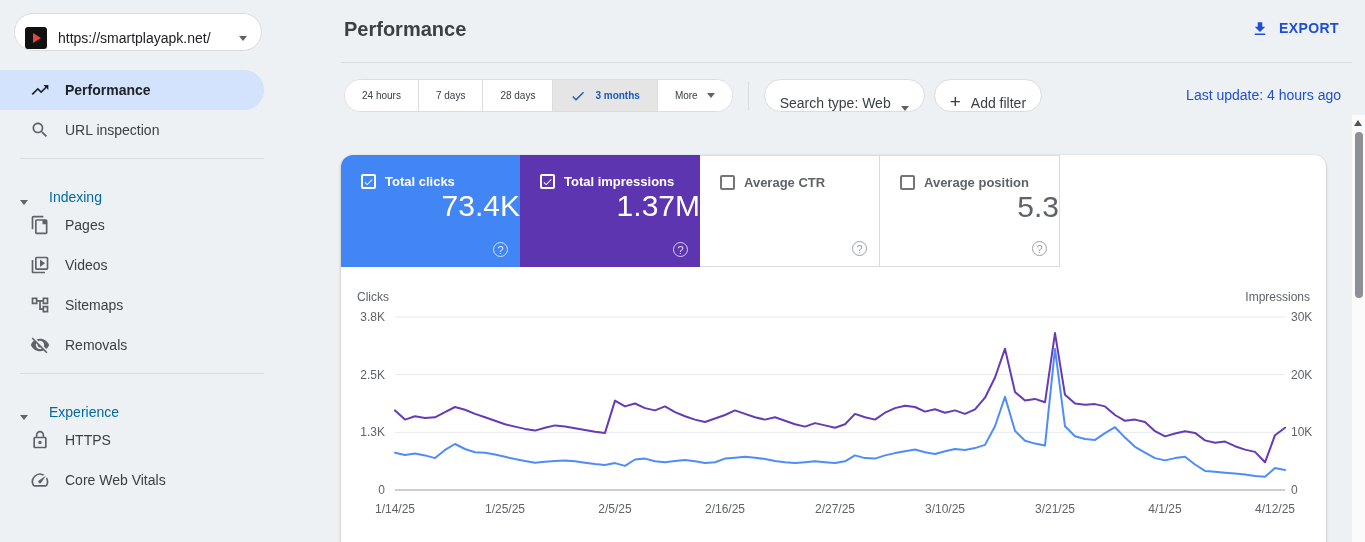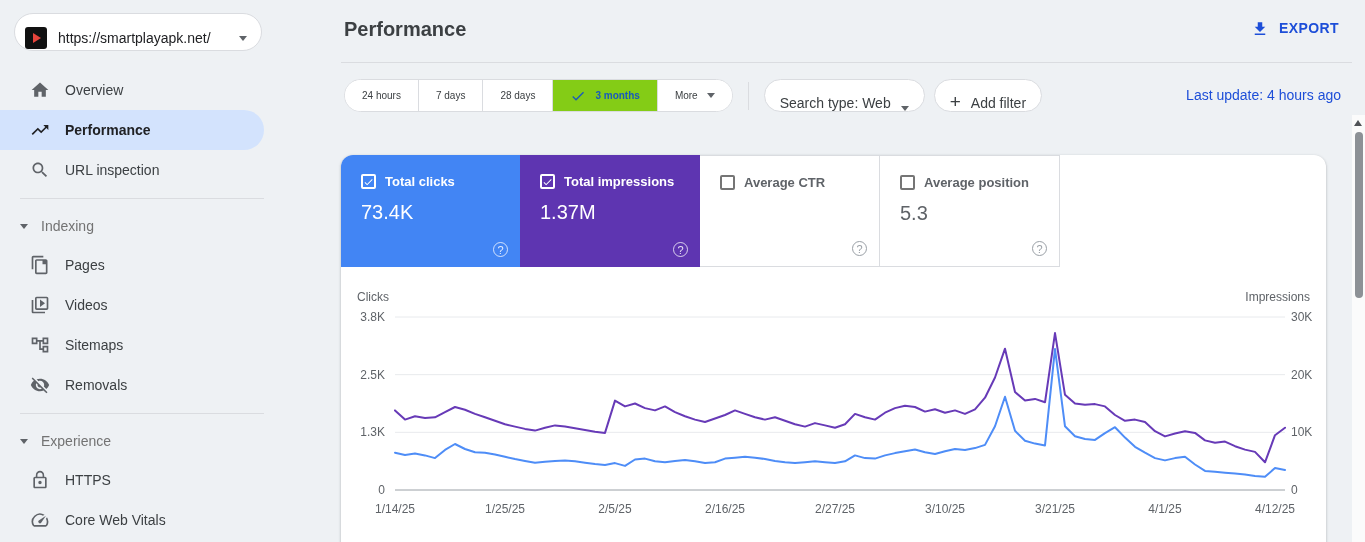--- a/index.html
+++ b/index.html
@@ -14,58 +14,58 @@
   .favicon .tri { width:0; height:0; border-left:8px solid #e8453c; border-top:5px solid transparent; border-bottom:5px solid transparent; margin-left:2px; }
   .prop-url { font-size:14px; color:#202124; margin-left:11px; flex:1; white-space:nowrap; }
   .caret { width:0; height:0; border-left:4px solid transparent; border-right:4px solid transparent; border-top:5px solid #5f6368; }
   .nav { position:absolute; top:70px; left:0; width:280px; }
   .nav-item { height:40px; width:264px; display:flex; align-items:center; padding-left:30px; gap:15px;
     font-size:14px; color:#3c4043; border-radius:0 20px 20px 0; cursor:pointer; }
   .nav-item.active { background:#d3e3fd; color:#202124; font-weight:bold; }
   .nav-icon { width:20px; height:20px; color:#5f6368; flex:0 0 20px; }
   .nav-item.active .nav-icon { color:#202124; }
   .nav-icon svg { width:20px; height:20px; display:block; }
-  .sect-head { height:38px; display:flex; align-items:center; padding-left:20px; gap:13px; font-size:14px; color:#737373; cursor:pointer; }
+  .sect-head { height:38px; display:flex; align-items:flex-end; padding-left:20px; gap:21px; font-size:14px; color:#0369a1; cursor:pointer; }
   .sect-caret { width:0; height:0; border-left:4px solid transparent; border-right:4px solid transparent; border-top:5px solid #5f6368; }
   .nav-divider { border-top:1px solid #dadce0; margin:8px 16px 8px 20px; }
 
   
   .page-title { position:absolute; left:344px; top:18px; font-size:20px; color:#3c4043; }
   .export-btn { position:absolute; right:26px; top:20px; display:flex; align-items:flex-start; gap:10px;
     font-size:14px; font-weight:bold; letter-spacing:.4px; color:#1d4ed8; cursor:pointer; }
   .export-btn svg { width:18px; height:18px; }
   .header-rule { position:absolute; left:341px; right:13px; top:62px; height:1px; background:#dadce0; }
 
   
   .filter-row { position:absolute; left:344px; top:79px; height:33px; display:flex; align-items:center; }
   .seg-group { display:flex; height:33px; border:1px solid #dadce0; border-radius:17px; overflow:hidden; background:#fff; }
   .seg-btn { display:flex; align-items:center; gap:9px; padding:0 17px; font-size:10px; color:#3c4043;
     border-left:1px solid #dadce0; cursor:pointer; white-space:nowrap; background:#fff; }
   .seg-btn:first-child { border-left:none; }
-  .seg-btn.selected { background:#84cc16; color:#185abc; font-weight:bold;text-align:center; }
+  .seg-btn.selected { background:#e5e5e5; color:#185abc; font-weight:bold;text-align:center; }
   .seg-btn.selected svg { width:16px; height:16px; fill:#185abc; }
   .filt-vsep { width:1px; height:28px; background:#dadce0; margin:0 15px; }
   .chip { display:flex; align-items:flex-end; gap:10px; height:33px; padding:0 15px; border:1px solid #dadce0;
     border-radius:17px; background:#fff; font-size:14px; color:#3c4043; cursor:pointer; margin-right:9px; white-space:nowrap; }
   .plus { font-size:19px; line-height:1; color:#3c4043; font-weight:400; }
   .last-update { position:absolute; right:24px; top:87px; font-size:14px; color:#1d4ed8; }
 
   
   .card { position:absolute; left:341px; top:155px; width:985px; height:400px; background:#fff;
     border-radius:12px 12px 0 0; box-shadow:0 1px 2px rgba(60,64,67,.3),0 1px 3px 1px rgba(60,64,67,.08); }
   .metric-row { display:flex; height:112px; }
   .metric { position:relative; width:180px; padding:19px 0 0 20px; cursor:pointer; }
   .metric.c0 { width:179px; background:#4285f4; border-radius:12px 0 0 0; color:#fff; }
   .metric.c1 { background:#5e35b1; color:#fff; }
   .metric.c2, .metric.c3 { background:#fff; color:#5f6368; border-top:1px solid #dadce0; border-bottom:1px solid #dadce0; border-right:1px solid #dadce0; }
   .metric-head { display:flex; align-items:center; gap:9px; font-size:13px; font-weight:bold; }
   .cb { width:15px; height:15px; border:2px solid #fff; border-radius:2px; display:flex; align-items:center; justify-content:center; flex:0 0 15px; }
   .cb svg { width:12px; height:12px; fill:#fff; }
   .cb.empty { border-color:#757575; }
-  .metric-value { font-size:20px; margin-top:12px; font-weight:400; }
+  .metric-value { font-size:30px; font-weight:400;text-align:right; }
   .help { position:absolute; right:12px; bottom:10px; width:15px; height:15px; border-radius:50%;
     font-size:11px; display:flex; align-items:center; justify-content:center; cursor:pointer; }
   .help.light { border:1.5px solid rgba(255,255,255,.75); color:rgba(255,255,255,.85); }
   .help.gray { border:1.5px solid #9aa0a6; color:#9aa0a6; }
 
   .chart-wrap { position:absolute; left:0; top:130px; width:985px; height:258px; }
   .chart-wrap svg { display:block; }
   .tick { font-size:12px; fill:#5f6368; font-family:"Liberation Sans","DejaVu Sans",sans-serif; }
 
   
@@ -79,28 +79,20 @@
 
 <aside class="sidebar">
   <div class="prop-pill">
     <span class="favicon">
         <span class="tri"></span>
       </span>
     <span class="prop-url">https://smartplayapk.net/</span>
     <span class="caret"></span>
   </div>
   <nav class="nav">
-    <div class="nav-item">
-      <span class="nav-icon">
-          <svg viewBox="0 0 24 24" fill="currentColor">
-            <path d="M10 20v-6h4v6h5v-8h3L12 3 2 12h3v8z"></path>
-          </svg>
-        </span>
-      <span>Overview</span>
-    </div>
     <div class="nav-item active">
       <span class="nav-icon">
           <svg viewBox="0 0 24 24" fill="currentColor">
             <path d="M16 6l2.29 2.29-4.88 4.88-4-4L2 16.59 3.41 18l6-6 4 4 6.3-6.29L22 12V6z"></path>
           </svg>
         </span>
       <span>Performance</span>
     </div>
     <div class="nav-item">
       <span class="nav-icon">

